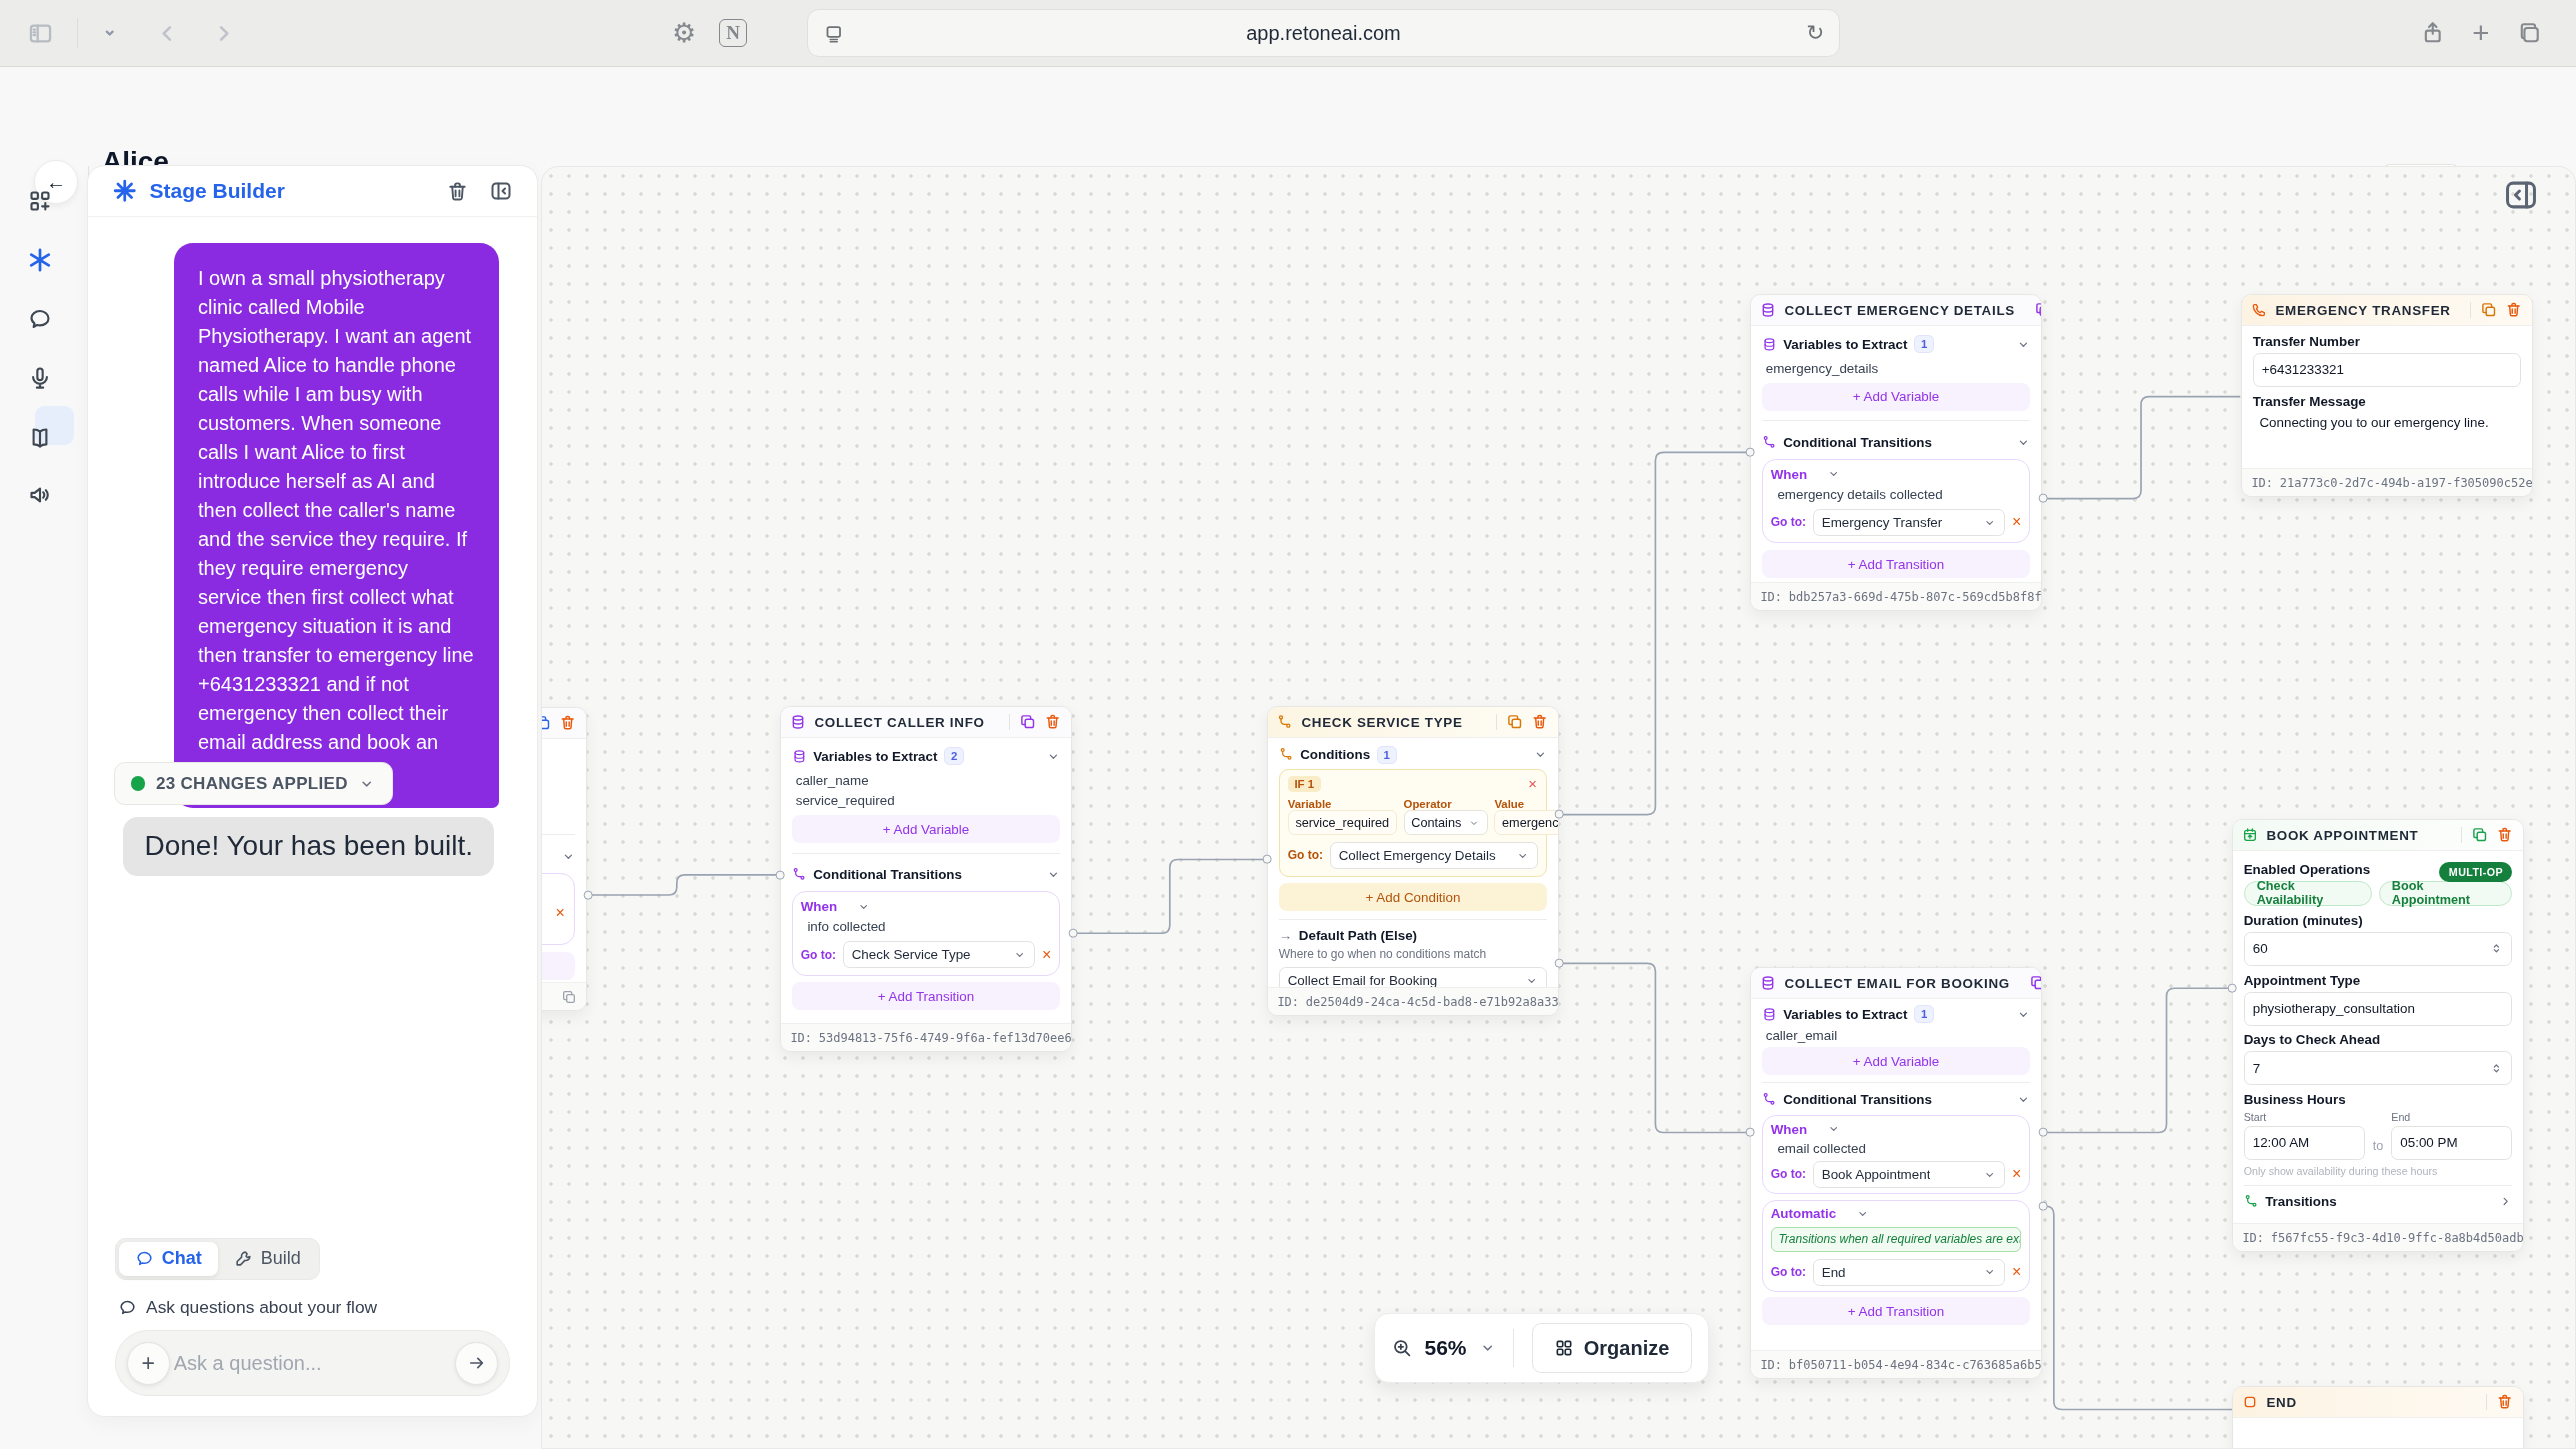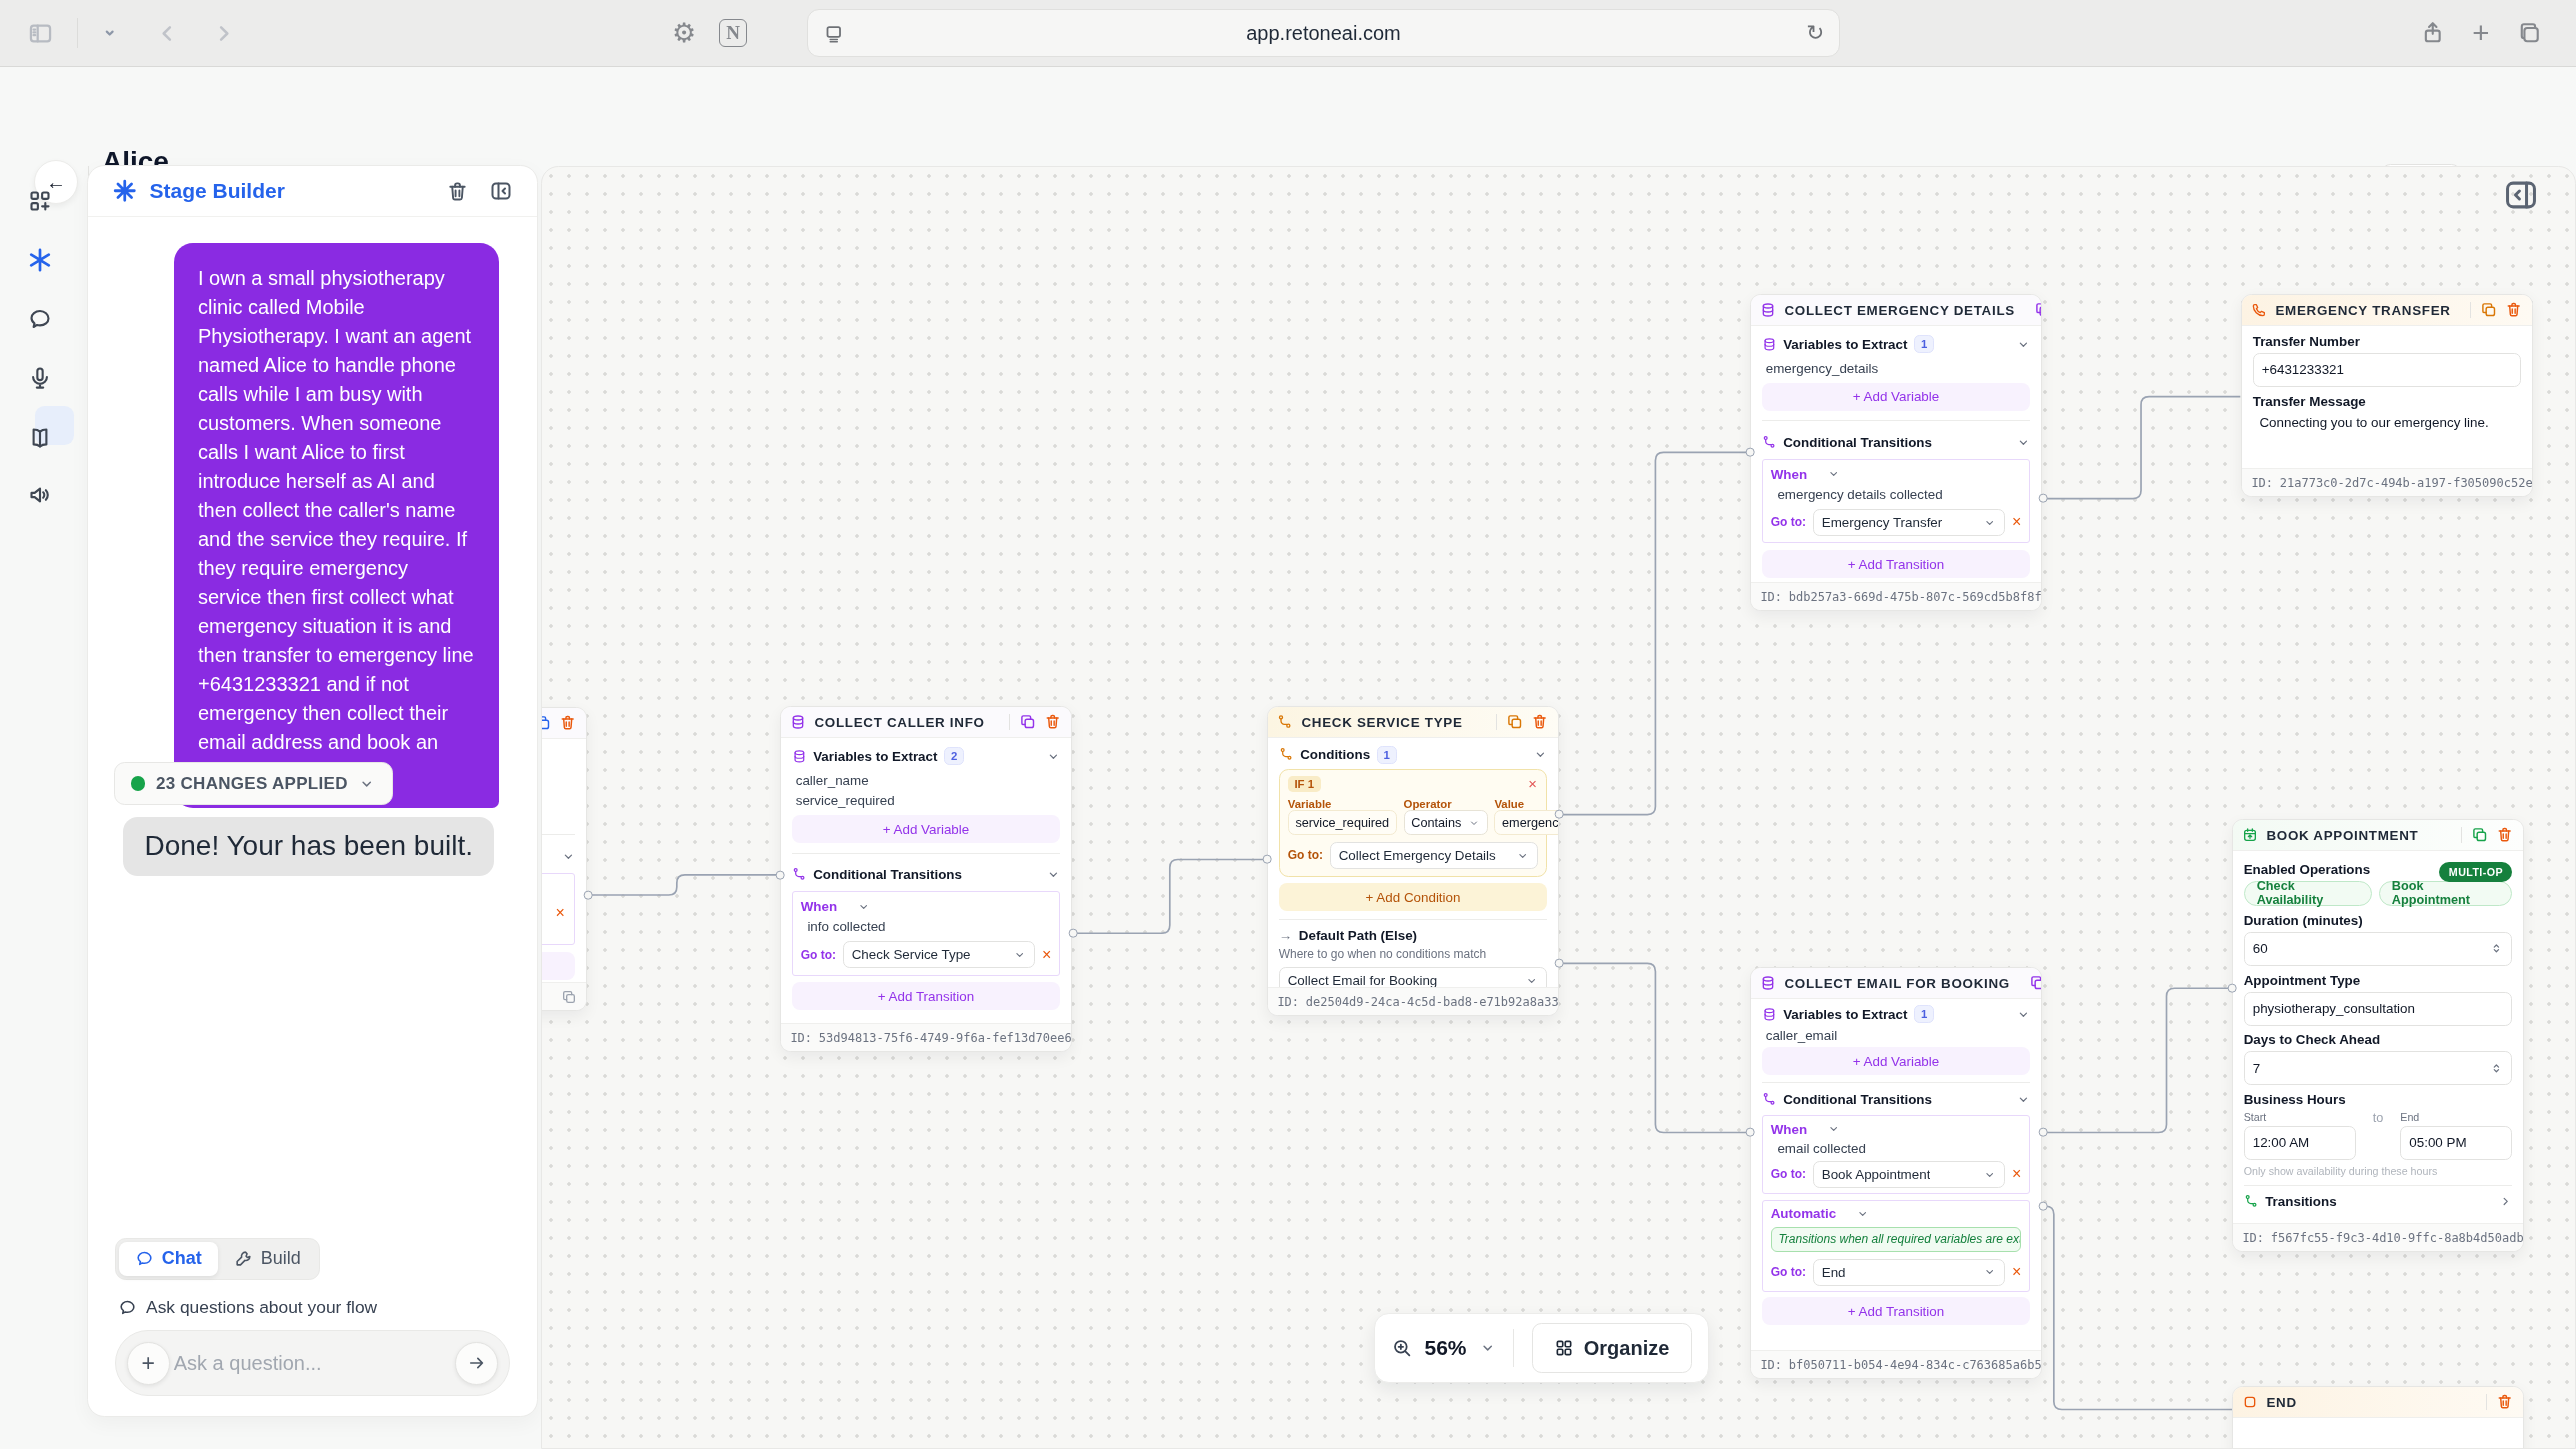--- a/index.html
+++ b/index.html
@@ -67,21 +67,21 @@
   .nh .nt{font-weight:bold;font-size:13.4px;letter-spacing:0.7px;color:#1f2937;flex:1;white-space:nowrap}
   .hdiv{width:1px;height:16px;background:#e3e3e1;margin:0 1.3px}
   .nb{flex:1;padding:6.7px 10.7px 8px;overflow:hidden}
   .sec{display:flex;align-items:center;gap:6.7px;height:23px}
   .slbl{font-weight:bold;color:#111827;font-size:13.4px}
   .badge{min-width:20px;height:18px;border-radius:5.4px;background:#eef1fe;border:1px solid #dfe3fc;color:#4c5fe0;display:inline-flex;align-items:center;justify-content:center;font-size:11.4px;font-weight:bold;padding:0 5.4px}
   .chevend{margin-left:auto;color:#6b7280}
   .vname{margin:5.4px 0 5.4px 4px;color:#374151;font-size:13.4px}
   .addbtn{height:28px;border-radius:8px;background:#f8f2fe;color:#9333ea;display:flex;align-items:center;justify-content:center;gap:5.4px;font-size:13.4px;margin-top:6.7px}
   .nhr{height:1px;background:#ececea;margin:9.4px 0}
-  .tcard{border:1px solid #e8d8fb;border-radius:3px;padding:6.7px 8px;margin-top:5.4px;background:#fff}
+  .tcard{border:1px solid #e8d8fb;border-radius:14px;padding:6.7px 8px;margin-top:5.4px;background:#fff}
   .whenrow{display:flex;align-items:center;gap:20px;color:#9333ea;font-weight:bold;font-size:13.4px}
   .whenrow .wchev{color:#6b7280}
   .cond{margin:5.4px 0 6.7px 6.7px;color:#374151}
   .gotorow{display:flex;align-items:center;gap:6.7px}
   .gl{color:#9333ea;font-weight:bold;font-size:12px;white-space:nowrap}
   .select{flex:1;height:27px;border:1px solid #e2e2e0;border-radius:6.7px;background:#fff;display:flex;align-items:center;padding:0 8px;color:#1f2937;font-size:13.4px;min-width:0}
   .select .sv{white-space:nowrap;overflow:hidden}
   .xbtn{color:#ea580c;font-size:16px;line-height:1}
   .idf{height:28px;flex:none;display:flex;align-items:center;gap:6.7px;padding:0 9.4px;background:#fafaf9;border-top:1px solid #efefed;color:#6b7280;font-family:"DejaVu Sans Mono",monospace;font-size:12px;white-space:nowrap}
   .idf .cp{margin-left:auto;color:#9ca3af}
@@ -105,21 +105,21 @@
   .defdesc{color:#6b7280;font-size:12px;margin:4px 0 5.4px 0}
   
   .gnote{border:1px solid #a7e0ad;background:#f1fbf2;color:#15803d;font-style:italic;border-radius:6px;padding:4.7px 6.7px;font-size:12px;margin:5.4px 0 6.7px;white-space:nowrap;overflow:hidden}
   
   .blab{font-weight:bold;color:#111827;font-size:13.4px;margin:6.7px 0 4px}
   .mop{position:absolute;right:10.7px;top:42px;background:#15803d;color:#fff;font-size:10.7px;font-weight:bold;letter-spacing:0.4px;border-radius:670px;padding:4px 9.4px}
   .pills{display:flex;gap:6.7px}
   .gpill{height:25.5px;border-radius:670px;background:#f2fbf3;border:1px solid #bfe8c8;color:#15803d;font-weight:bold;display:flex;align-items:center;padding:0 12px;font-size:12.7px}
   .inp{height:28px;border:1px solid #e2e2e0;border-radius:6.7px;background:#fff;display:flex;align-items:center;padding:16px 8px;font-size:13.4px;color:#111827}
   .stepper{margin-left:auto;color:#6b7280}
-  .hrow{display:flex;align-items:flex-start;gap:17px}
+  .hrow{display:flex;align-items:flex-end;gap:8px}
   .hcol{flex:1}
   .sml{font-size:10.7px;color:#6b7280;margin-bottom:2.7px}
   .toword{color:#9ca3af;font-size:12.7px;padding-bottom:6.7px}
   .note{font-size:10.7px;color:#b0b5bc;margin-top:5.4px}
   .transrow{display:flex;align-items:center;gap:6.7px;font-weight:bold;color:#111827;font-size:13.4px}
 
   
   .zoombar{position:absolute;left:1374px;top:1313px;width:335px;height:70px;background:#fff;border:1px solid #ececea;border-radius:14.8px;box-shadow:0 6.7px 17.4px rgba(15,23,42,.08);display:flex;align-items:center;padding:0 16px;gap:12px}
   .zpct{font-size:21px;font-weight:bold;color:#111827}
   .zdiv{width:1px;height:38px;background:#e7e7e5;margin:0 5.4px}

